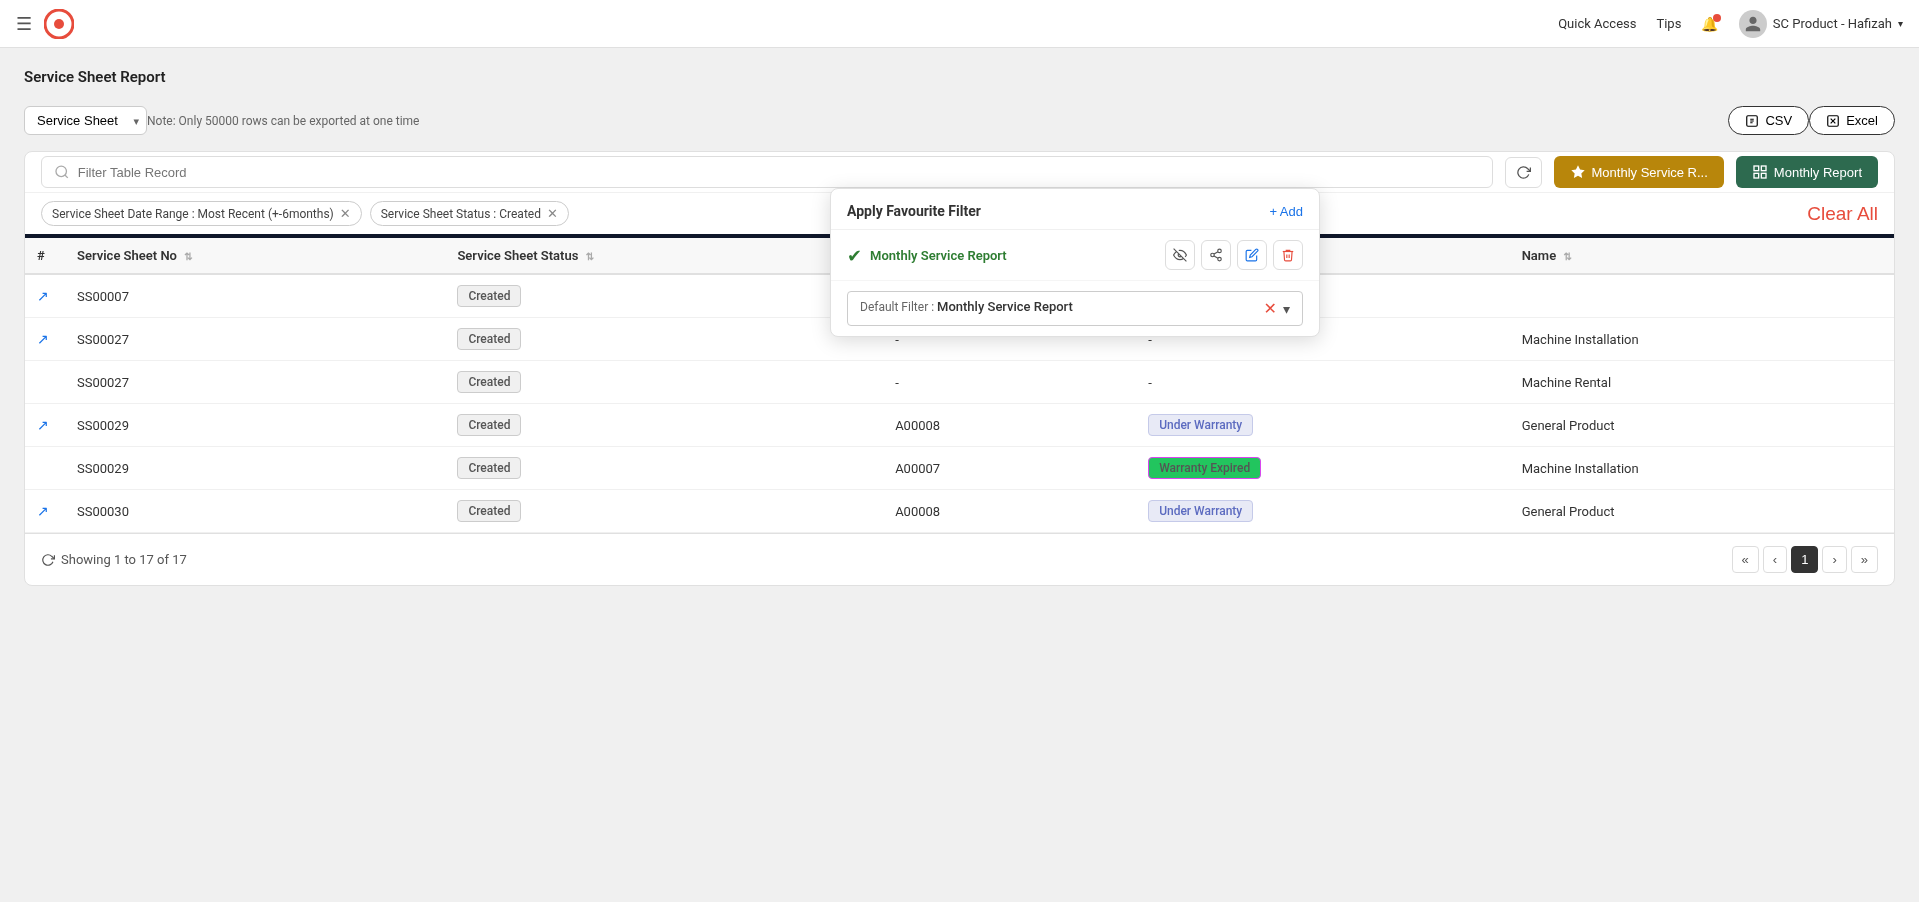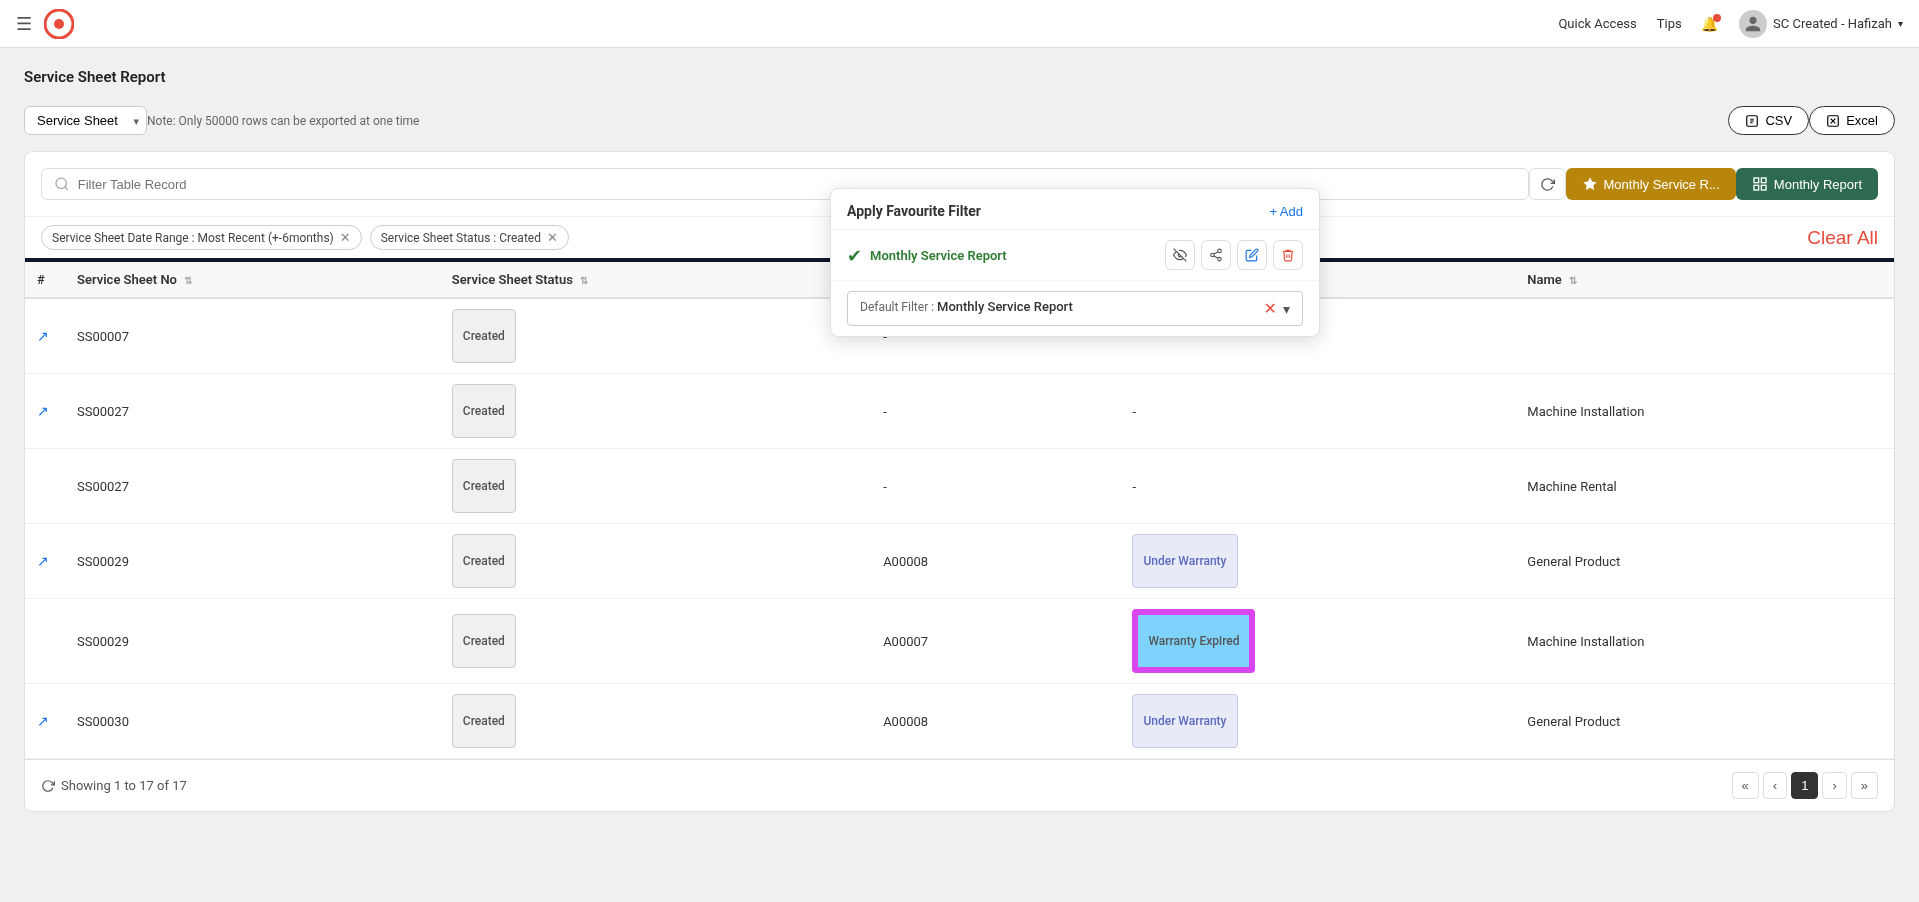--- a/index.html
+++ b/index.html
@@ -64,21 +64,23 @@
       background: #fff;
       border-radius: 8px;
       border: 1px solid #e0e0e0;
       overflow: visible;
       position: relative;
     }
 
     
     .search-row {
       display: flex;
-      padding: 16px 16px;
+      align-items: center;
+      padding: 4px 16px;
+      gap: 12px;
       border-bottom: 1px solid #f0f0f0;
     }
     .search-box {
       flex: 1;
       display: flex;
       align-items: center;
       gap: 8px;
       border: 1px solid #ddd;
       border-radius: 6px;
       padding: 7px 12px;
@@ -168,28 +170,28 @@
       font-weight: 600;
       color: #333;
       white-space: nowrap;
     }
     th .sort-icon { display: inline-block; margin-left: 4px; font-size: 10px; color: #aaa; cursor: pointer; }
     td { padding: 10px 12px; font-size: 13px; border-bottom: 1px solid #f0f0f0; color: #333; }
     .th-hash { width: 40px; }
     .link-icon { color: #1a73e8; cursor: pointer; font-size: 14px; }
     .badge {
       display: inline-block;
-      padding: 19px 10px;
+      padding: 3px 10px;
       border-radius: 4px;
       font-size: 12px;
       font-weight: 500;
     }
     .badge-created { background: #f0f0f0; color: #555; border: 1px solid #ccc; }
     .badge-under-warranty { background: #e8eaf6; color: #5c6bc0; border: 1px solid #c5cae9; }
-    .badge-warranty-expired { background: #7dd3fc; color: #555; border: 6px solid #d946ef; }
+    .badge-warranty-expired { background: #22c55e; color: #555; border: 1px solid #d946ef; }
 
     
     .table-footer {
       display: flex;
       align-items: center;
       padding: 12px 16px;
       border-top: 1px solid #e0e0e0;
     }
     .showing-text { font-size: 13px; color: #555; display: flex; align-items: center; gap: 6px; }
     .pagination { margin-left: auto; display: flex; align-items: center; gap: 4px; }
@@ -293,21 +295,21 @@
     <div class="bell-icon-wrap">
       <span>🔔</span>
       <span class="bell-dot"></span>
     </div>
     <div class="user-section">
       <div class="user-avatar">
         <svg width="18" height="18" viewBox="0 0 24 24" fill="#666">
             <path d="M12 12c2.7 0 4.8-2.1 4.8-4.8S14.7 2.4 12 2.4 7.2 4.5 7.2 7.2 9.3 12 12 12zm0 2.4c-3.2 0-9.6 1.6-9.6 4.8v2.4h19.2v-2.4c0-3.2-6.4-4.8-9.6-4.8z"></path>
           </svg>
       </div>
-      <span>SC Created - Hafizah</span>
+      <span>SC Product - Hafizah</span>
       <span class="chevron-down">▾</span>
     </div>
   </div>
 </nav>
 
 <div class="page-container">
   <h1 class="page-title">Service Sheet Report</h1>
 
   <div class="toolbar">
     <div class="dropdown-wrapper">

